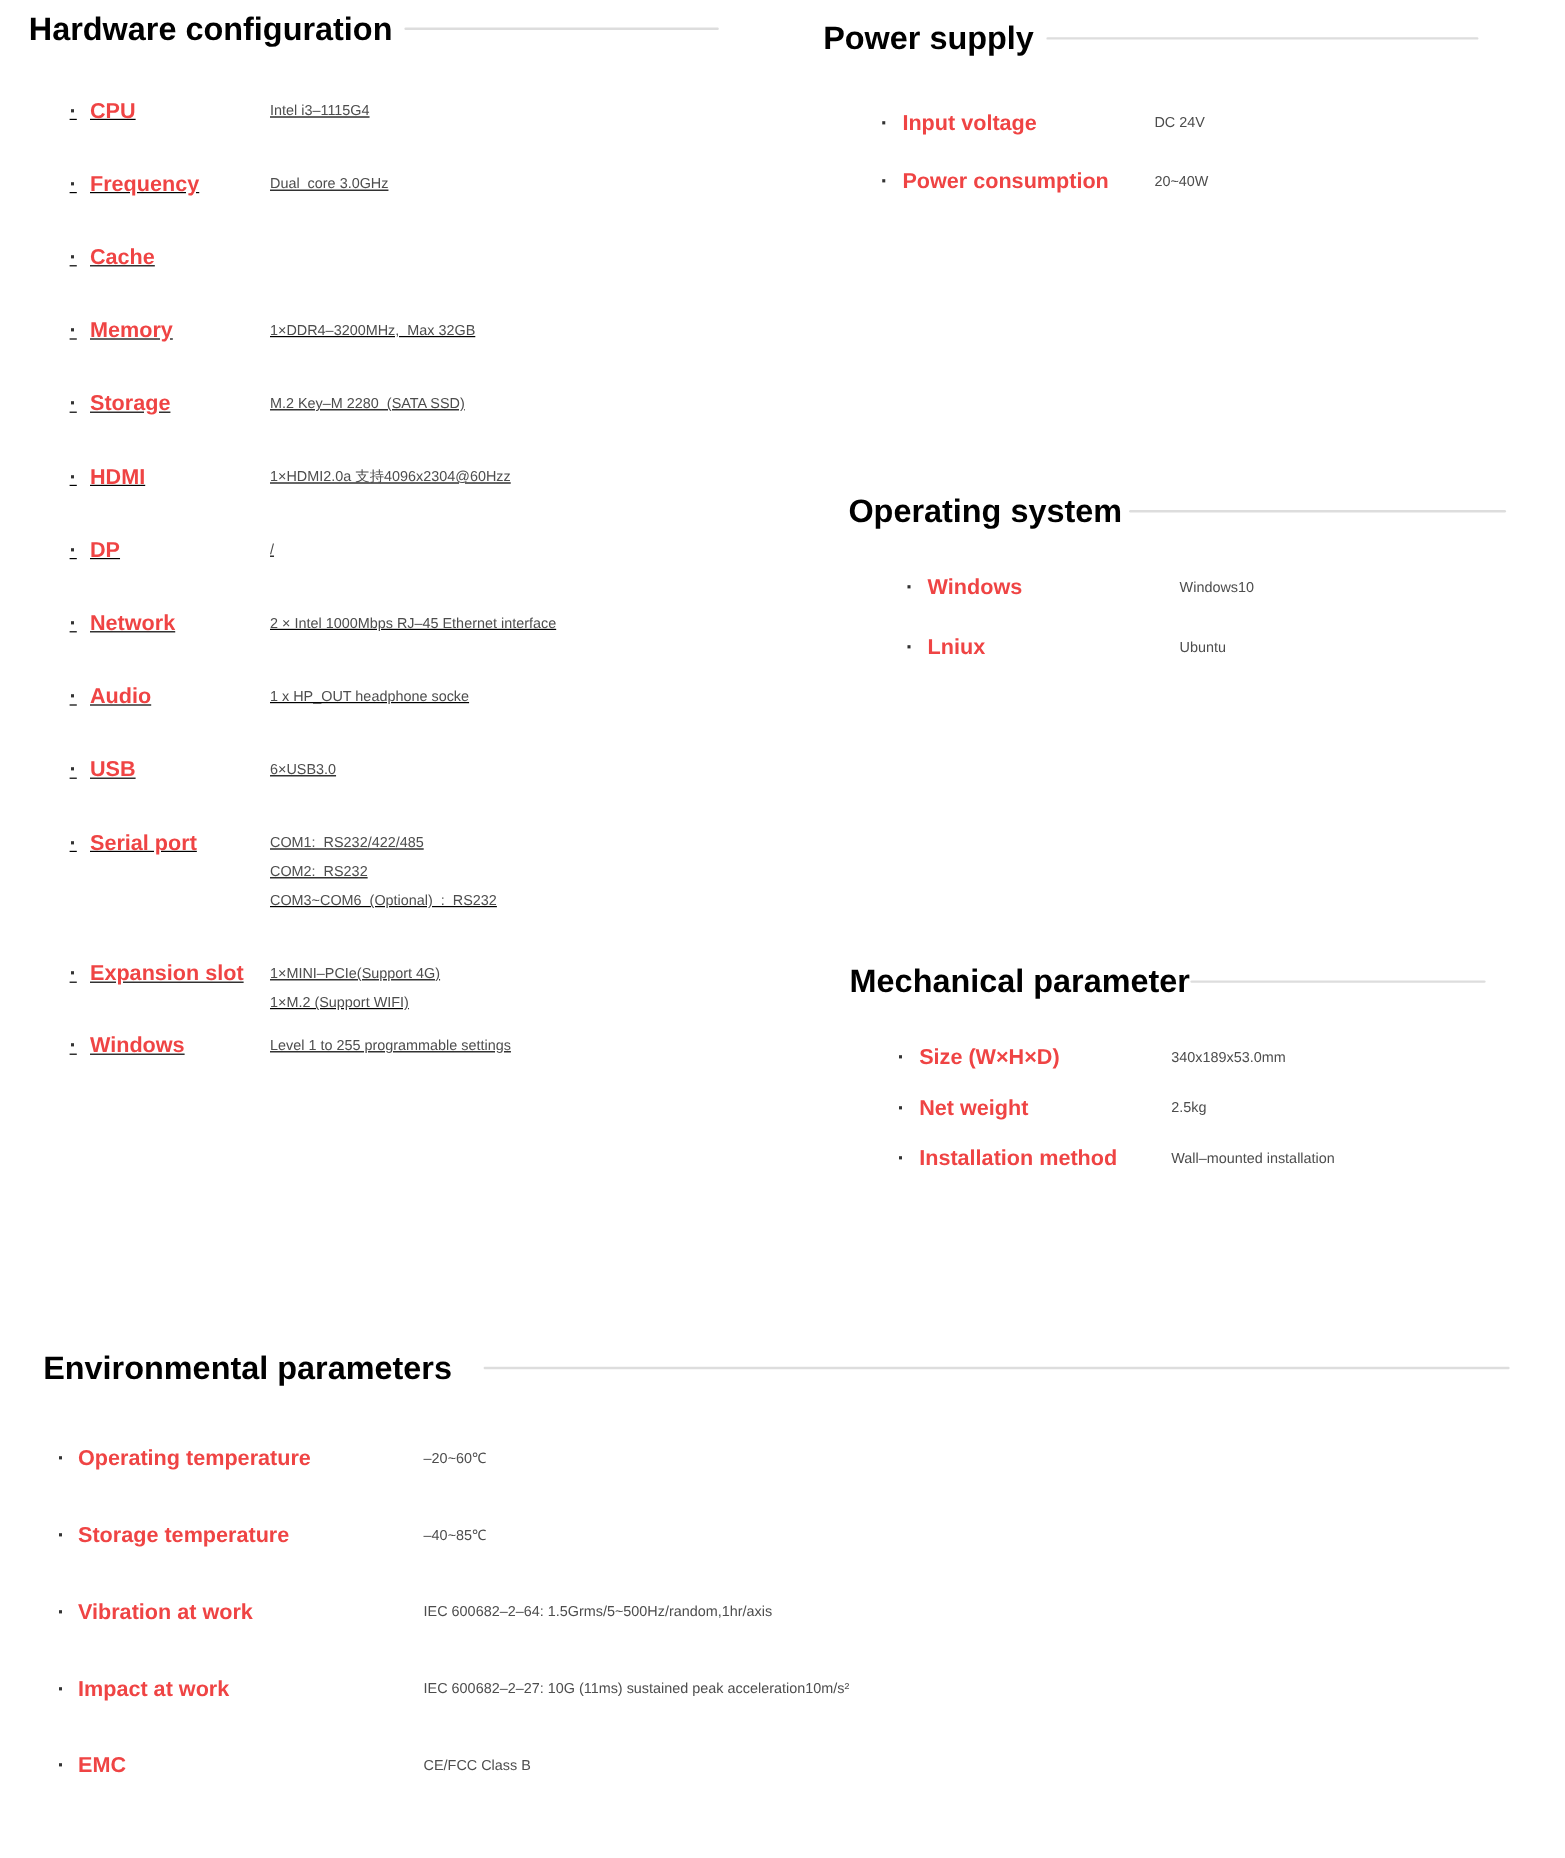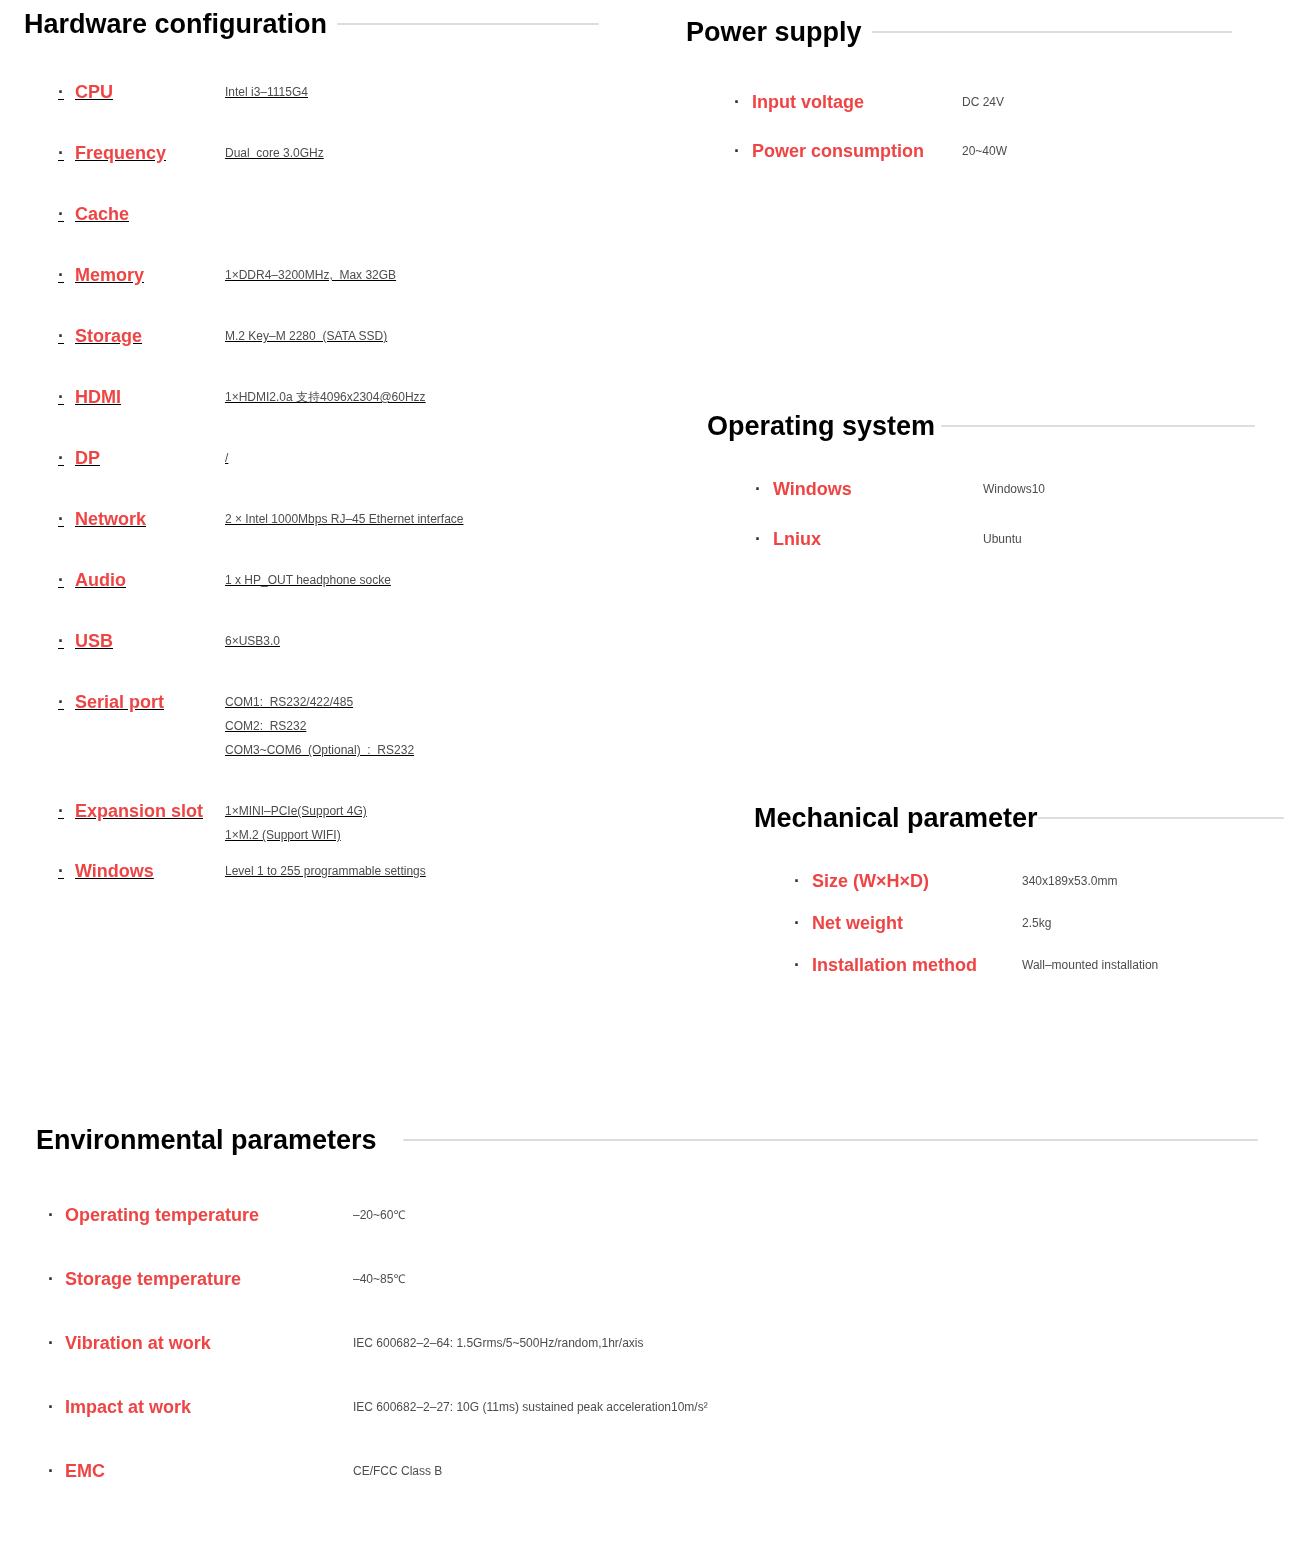--- a/index.html
+++ b/index.html
@@ -47,21 +47,21 @@
 
   
   #os { left:707px; top:410px; width:548px; }
   #os .rows { margin-top:35px; }
   #os .row { padding-left:48px; margin-bottom:26px; }
   #os .row::before { width:18px; }
   #os .label { width:210px; }
   #os .sec-rule { margin-left:6px; }
 
   
-  #mp { left:746px; top:802px; width:538px; }
+  #mp { left:700px; top:802px; width:538px; }
   #mp .sec-title { padding-left:8px; }
   #mp .sec-rule { margin-left:0; }
   #mp .rows { margin-top:35px; }
   #mp .row { padding-left:48px; margin-bottom:18px; }
   #mp .row::before { width:18px; }
   #mp .label { width:210px; }
 
   
   #env { left:36px; top:1124px; width:1222px; }
   #env .sec-rule { margin-left:26px; }

